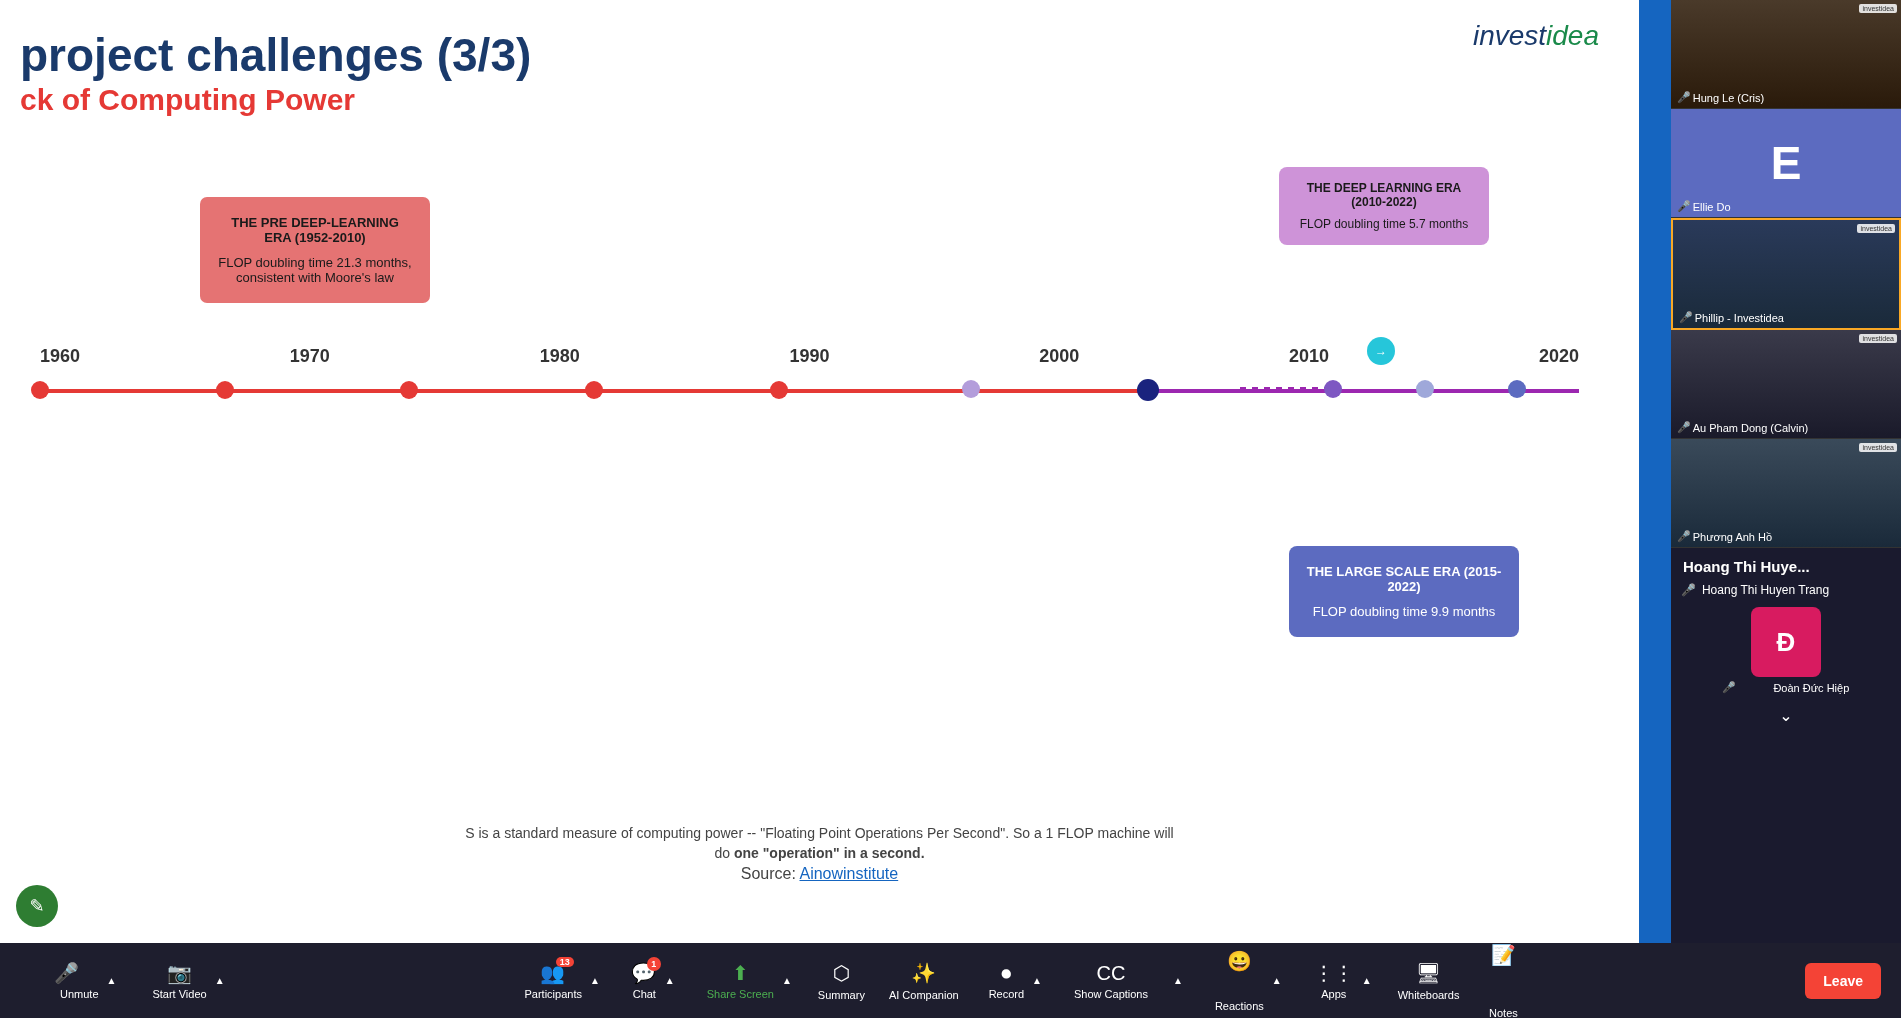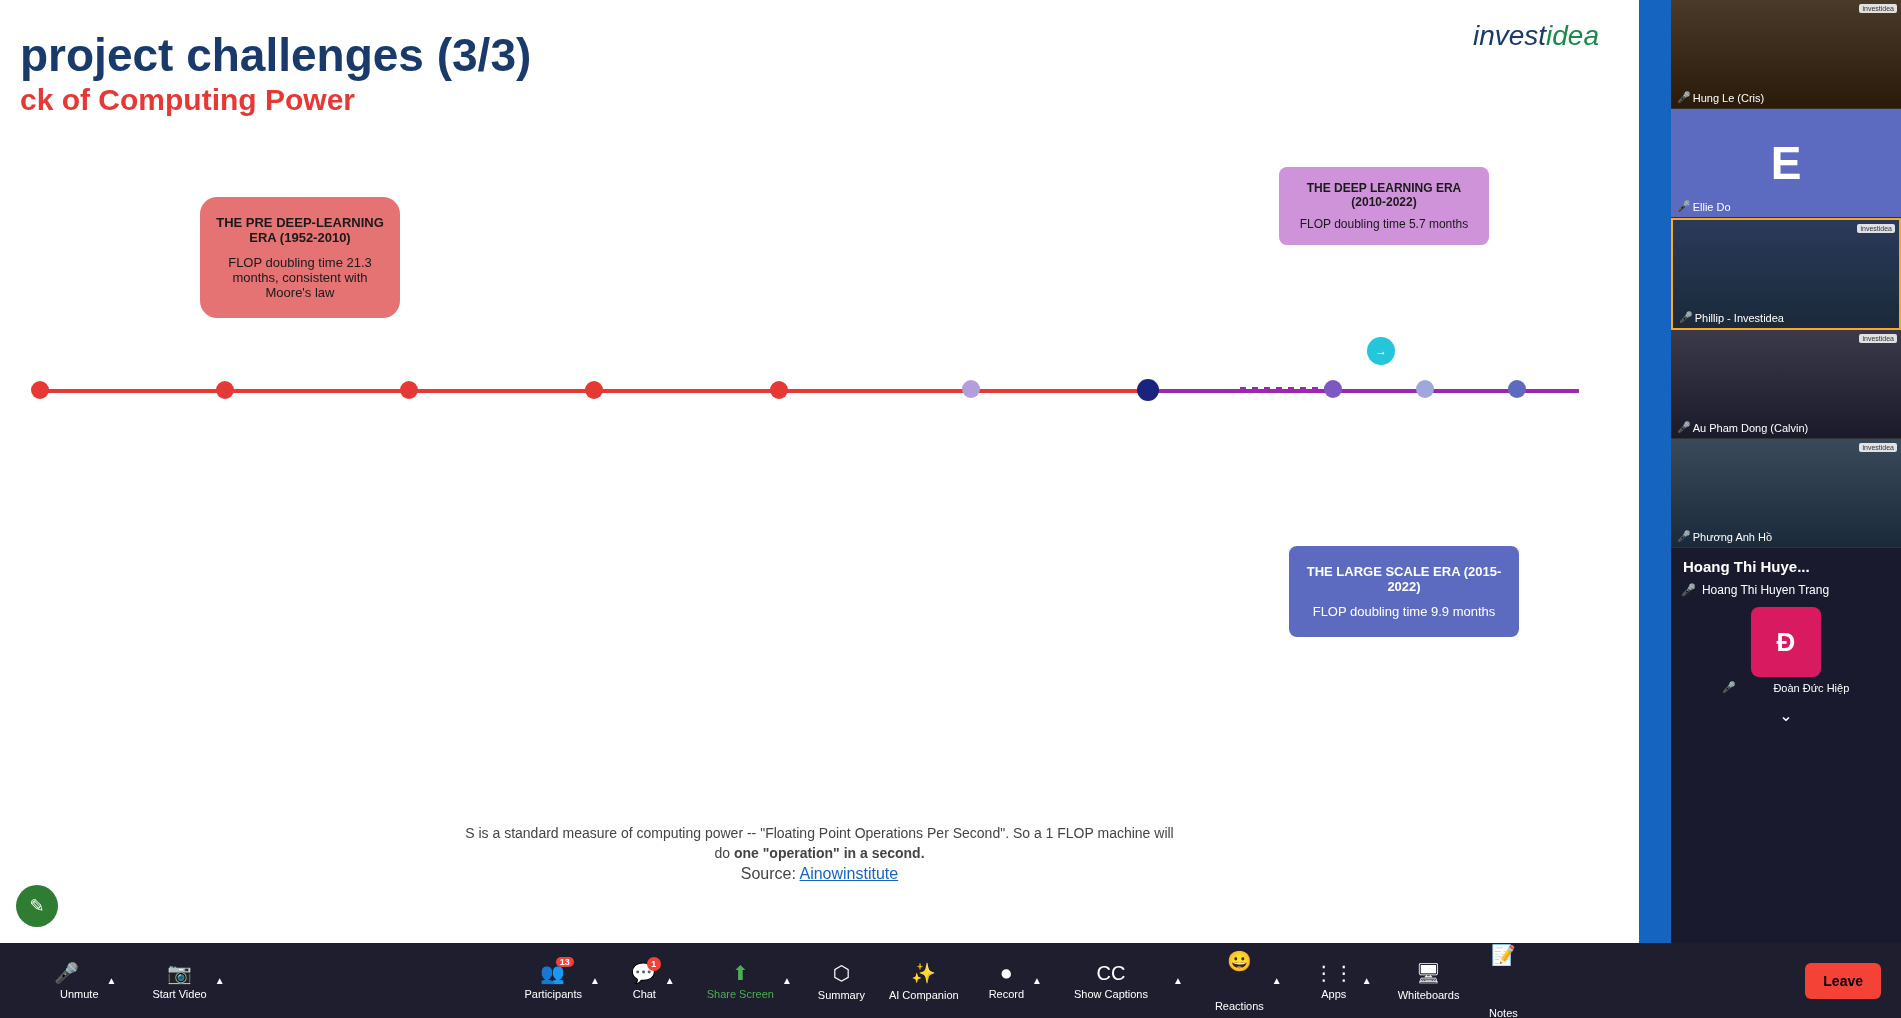--- a/index.html
+++ b/index.html
@@ -114,21 +114,21 @@
       cursor: pointer;
     }
 
     .icon-wrap {
       position: relative;
       display: inline-flex;
     }
 
     .leave-btn {
       background: #f44336;
-      color: #000000;
+      color: #ffffff;
       border: none;
       border-radius: 6px;
       padding: 10px 18px;
       font-size: 14px;
       font-weight: 600;
       cursor: pointer;
     }
 
     
     ::-webkit-scrollbar { width: 4px; }
@@ -151,32 +151,41 @@
         <span>project challenges (3/3)</span>
       </div>
       <div style="font-size:30px;font-weight:700;color:#e53935;margin-bottom:20px;">
         <span>ck of Computing Power</span>
       </div>
 
       <div style="position:relative; margin-top:10px;">
 
         <div style="position:relative; height:320px;">
 
-          <div style="position:absolute; left:180px; top:60px; width:200px; background:#e57373; border-radius:17px; padding:18px 16px; text-align:center;">
+          <div style="position:absolute; left:180px; top:60px; width:230px; background:#e57373; border-radius:7px; padding:18px 16px; text-align:center;">
             <div style="font-size:13px;font-weight:800;color:#1a1a1a;margin-bottom:10px;">THE PRE DEEP-LEARNING ERA (1952-2010)</div>
             <div style="font-size:13px;color:#1a1a1a;">FLOP doubling time 21.3 months, consistent with Moore's law</div>
           </div>
 
           <div style="position:absolute; right:110px; top:30px; width:210px; background:#ce93d8; border-radius:8px; padding:14px 12px; text-align:center;">
             <div style="font-size:12px;font-weight:800;color:#1a1a1a;margin-bottom:8px;">THE DEEP LEARNING ERA (2010-2022)</div>
             <div style="font-size:12px;color:#1a1a1a;">FLOP doubling time 5.7 months</div>
           </div>
 
           <div style="position:absolute; right:204px; top:200px; width:28px;height:28px; background:#26c6da; border-radius:50%; display:flex;align-items:center;justify-content:center;color:white;font-size:12px;">→</div>
 
+          <div style="position:absolute; bottom:90px; left:0; right:0; display:flex; justify-content:space-between; padding:0 20px; font-size:18px; font-weight:600; color:#333;">
+            <span>1960</span>
+            <span>1970</span>
+            <span>1980</span>
+            <span>1990</span>
+            <span>2000</span>
+            <span>2010</span>
+            <span>2020</span>
+          </div>
 
           <div style="position:absolute; bottom:70px; left:20px; right:20px; height:6px;">
 
             <div style="position:absolute;left:0;width:73%;height:4px;background:#e53935;top:8px;"></div>
 
             <div style="position:absolute;left:72%;right:0;height:4px;background:#9c27b0;top:8px;"></div>
 
             <div style="position:absolute;left:0%;top:0;width:18px;height:18px;border-radius:50%;background:#e53935;transform:translateX(-50%);"></div>
             <div style="position:absolute;left:12%;top:0;width:18px;height:18px;border-radius:50%;background:#e53935;transform:translateX(-50%);"></div>
             <div style="position:absolute;left:24%;top:0;width:18px;height:18px;border-radius:50%;background:#e53935;transform:translateX(-50%);"></div>

